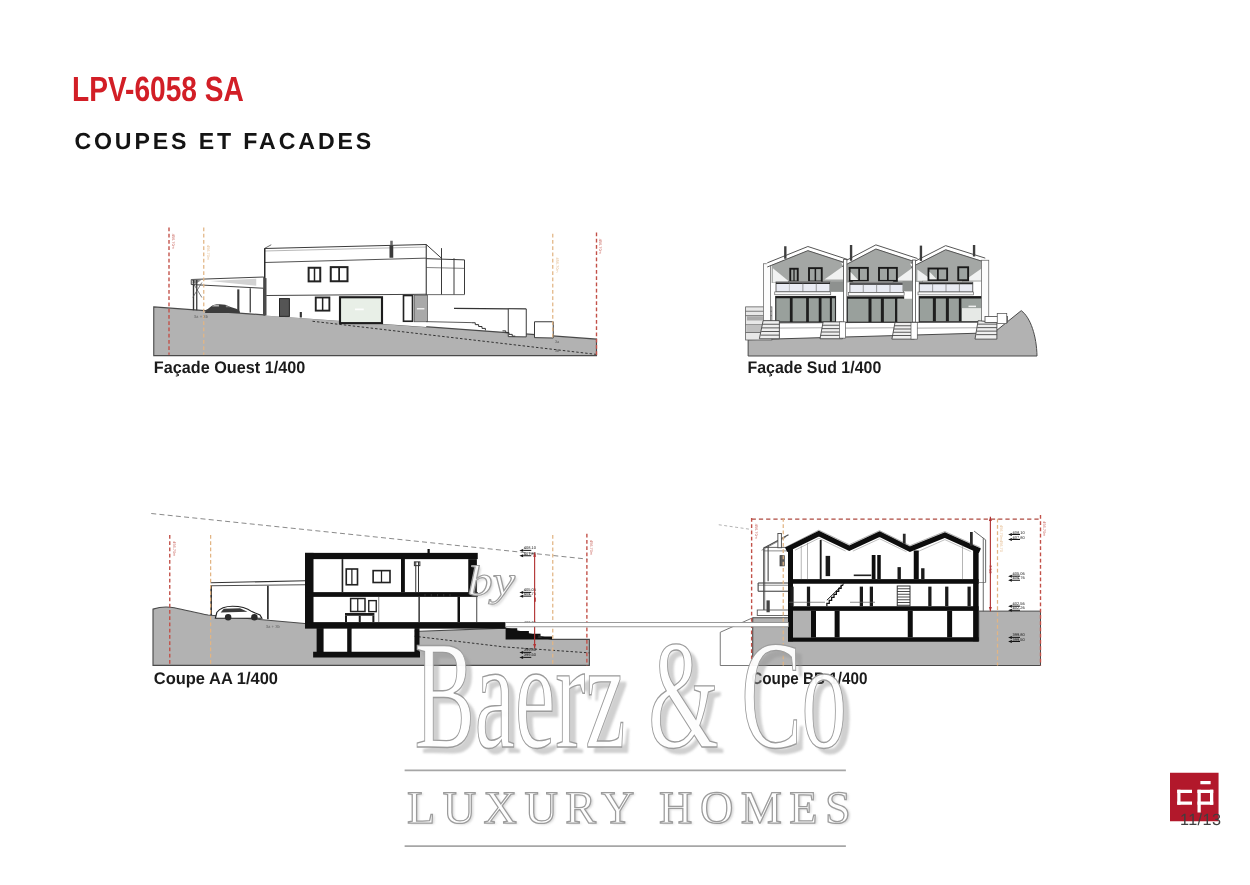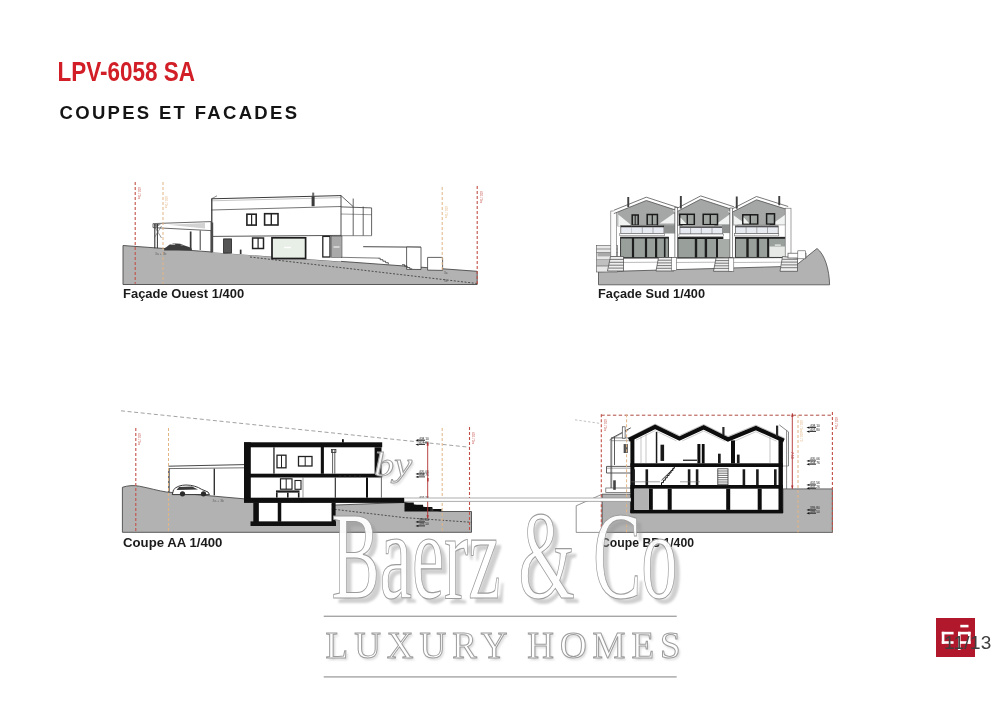--- a/index.html
+++ b/index.html
@@ -672,13 +672,13 @@
 <rect x="5.8" y="13.8" width="2.6" height="12"></rect>
 <rect x="5.8" y="23.2" width="11.8" height="2.6"></rect>
 <rect x="24.3" y="6.8" width="8.2" height="2.6"></rect>
 <rect x="22" y="13.8" width="2.6" height="18.2"></rect>
 <rect x="22" y="13.8" width="12.6" height="2.6"></rect>
 <rect x="32" y="13.8" width="2.6" height="12"></rect>
 <rect x="22" y="23.2" width="12.6" height="2.6"></rect>
 </g>
 </svg>
 
-<div class="abs" style="left:944px;top:632px;font-size:19px;color:#3f3f3f;letter-spacing:0.3px;">11/13</div>
+<div class="abs" style="left:944px;top:648px;font-size:13px;color:#3f3f3f;letter-spacing:0.3px;">11/13</div>
 
 </body></html>

